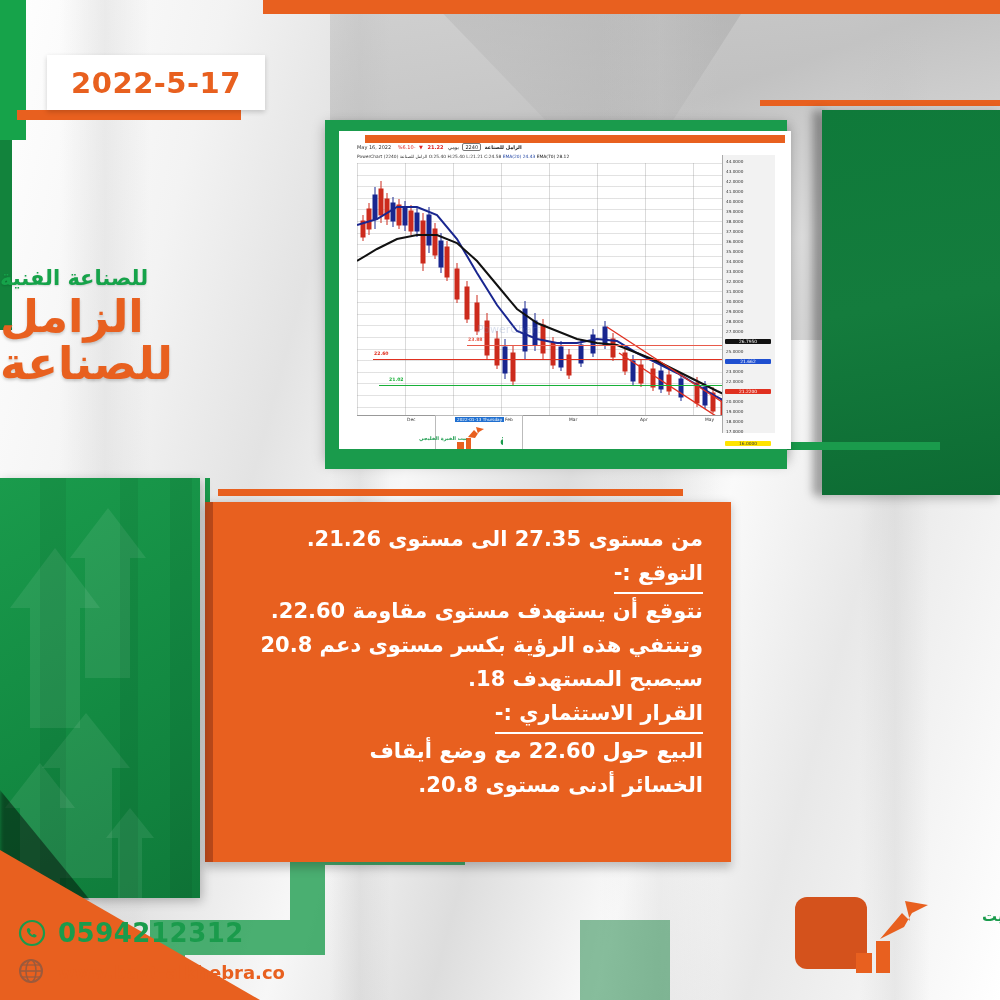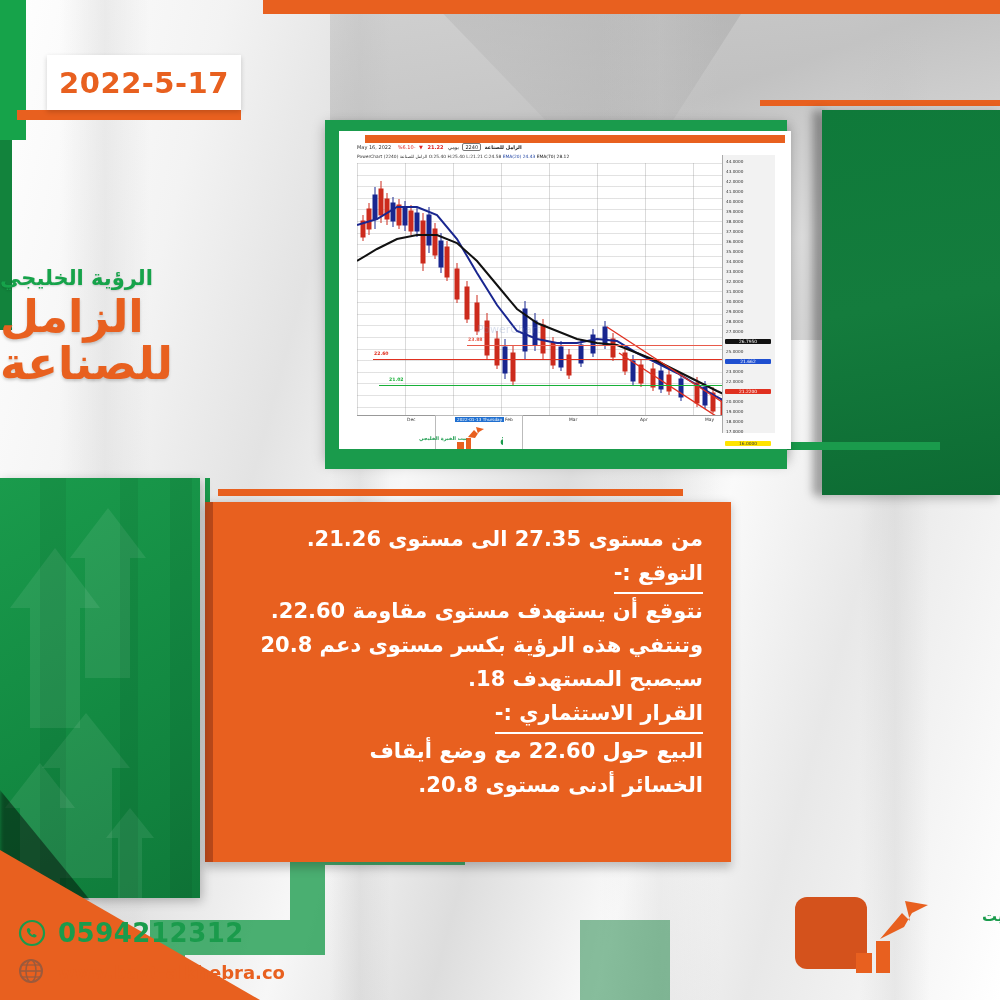--- a/index.html
+++ b/index.html
@@ -26,21 +26,21 @@
   .bg-grey-tri{position:absolute;left:430px;top:0;width:320px;height:200px;
     background:linear-gradient(200deg,rgba(170,170,170,.55),rgba(220,220,220,0));
     clip-path:polygon(0 0,100% 0,60% 100%);}
 
   
   .top-orange{position:absolute;left:263px;top:0;width:737px;height:14px;background:#e8601f;}
   .left-green-bar{position:absolute;left:0;top:0;width:26px;height:140px;background:#16a34a;}
   .left-green-bar2{position:absolute;left:0;top:0;width:12px;height:330px;background:#12833c;}
 
   
-  .date-chip{position:absolute;left:47px;top:55px;width:194px;height:55px;background:#ffffff;
+  .date-chip{position:absolute;left:47px;top:55px;width:218px;height:55px;background:#ffffff;
     display:flex;align-items:center;justify-content:center;box-shadow:0 2px 5px rgba(0,0,0,.18);}
   .date-chip span{color:#e8601f;font-weight:bold;font-size:29px;letter-spacing:.5px;direction:ltr;}
   .date-underline{position:absolute;left:17px;top:110px;width:224px;height:10px;background:#e8601f;}
 
   
   .head-wrap{position:absolute;right:703px;top:268px;text-align:left;direction:rtl;}
   .head-small{color:#16a34a;font-size:21px;font-weight:bold;letter-spacing:0;line-height:1;
     text-shadow:0 1px 2px rgba(0,0,0,.15);}
   .head-big{color:#e8601f;font-size:45px;font-weight:bold;line-height:1.05;margin-top:4px;
     text-shadow:0 2px 3px rgba(0,0,0,.18);}
@@ -154,21 +154,21 @@
   <div class="date-chip">
     <span>2022-5-17</span>
   </div>
 
   <div class="right-orange-line"></div>
   <div class="tr-shadow"></div>
   <div class="right-green-block"></div>
   <div class="right-green-line"></div>
 
   <div class="head-wrap">
-    <div class="head-small">الرؤية الخليجي</div>
+    <div class="head-small">للصناعة الفنية</div>
     <div class="head-big">الزامل للصناعة</div>
   </div>
 
   <div class="chart-shadow"></div>
   <div class="chart-green-frame"></div>
   <div class="bot-green-strip"></div>
 
   <div class="chart-card">
     <div class="chart-inner">
 

